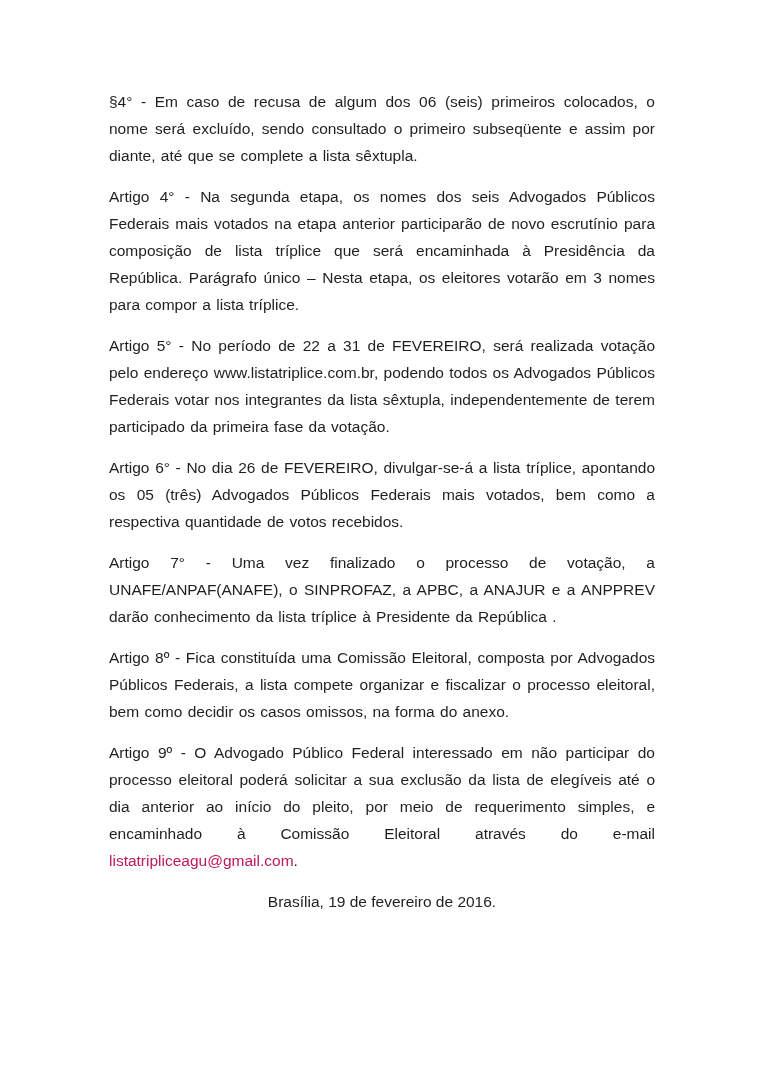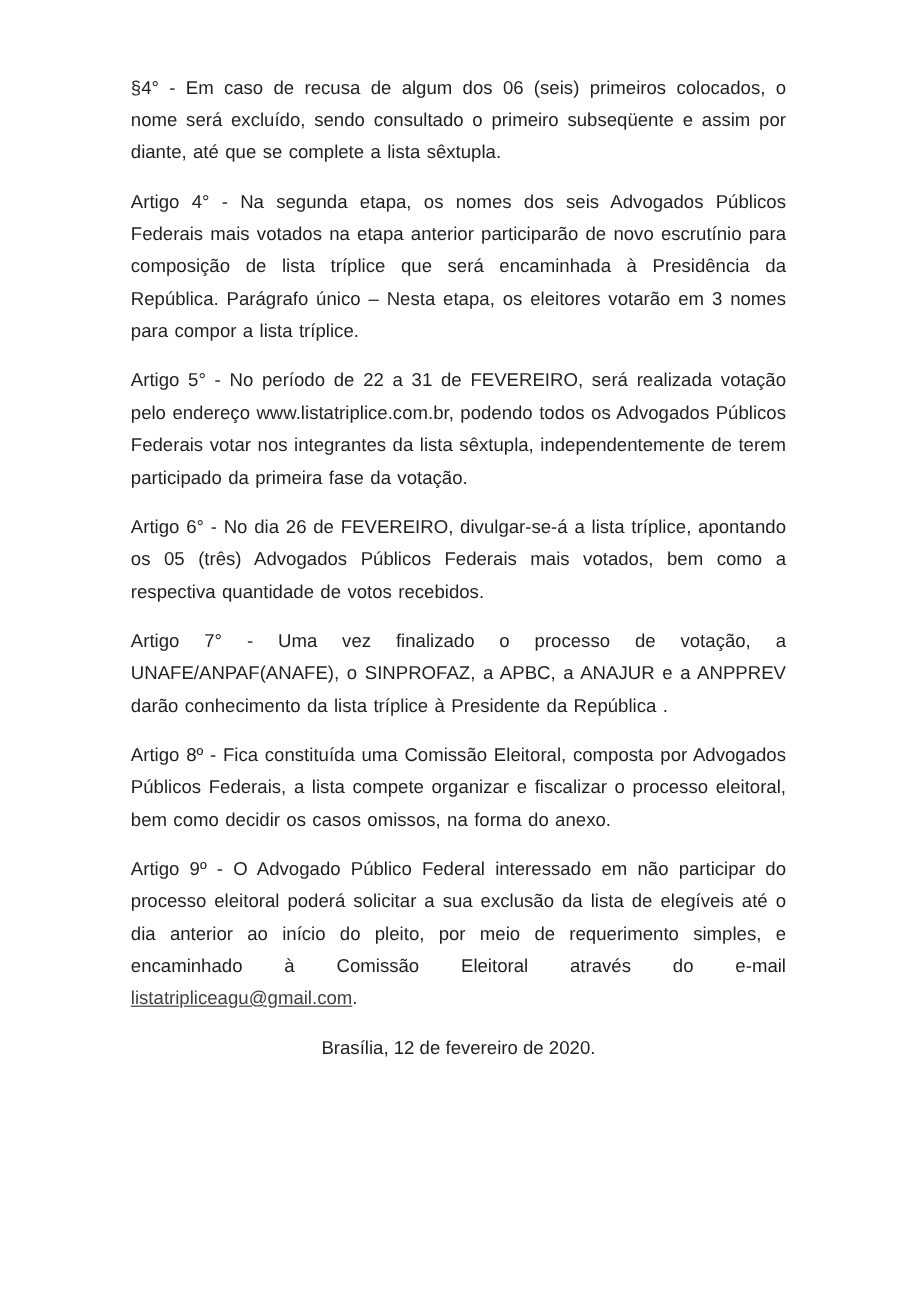--- a/index.html
+++ b/index.html
@@ -7,41 +7,40 @@
     padding: 0;
     background: #ffffff;
   }
   .page {
     position: relative;
     width: 763px;
     height: 1080px;
     margin: 0 auto;
     background: #ffffff;
     box-sizing: border-box;
-    padding: 60px 108px 40px 109px;
+    padding: 88px 108px 40px 109px;
     font-family: "Liberation Sans", "DejaVu Sans", sans-serif;
     color: #1f1f1f;
     overflow: hidden;
   }
   .para {
     font-size: 15.5px;
     line-height: 27px;
     text-align: justify;
     margin: 0 0 14px 0;
     word-spacing: 1px;
   }
   .dateline {
     font-size: 15.5px;
     line-height: 27px;
     text-align: center;
     margin: 1px 0 0 0;
   }
   a.email-link {
-    color: #404040;
-    text-decoration: underline;
+    color: #be185d;
     cursor: pointer;
   }
 </style>
 </head>
 <body>
 
 <div class="page">
 
   <p class="para">§4° - Em caso de recusa de algum dos 06 (seis) primeiros colocados, o nome será excluído, sendo consultado o primeiro subseqüente e assim por diante, até que se complete a lista sêxtupla.</p>
 
@@ -51,15 +50,15 @@
   <p class="para">Artigo 5° - No período de 22 a 31 de FEVEREIRO, será realizada votação pelo endereço www.listatriplice.com.br, podendo todos os Advogados Públicos Federais votar nos integrantes da lista sêxtupla, independentemente de terem participado da primeira fase da votação.</p>
 
   <p class="para">Artigo 6° - No dia 26 de FEVEREIRO, divulgar-se-á a lista tríplice, apontando os 05 (três) Advogados Públicos Federais mais votados, bem como a respectiva quantidade de votos recebidos.</p>
 
   <p class="para">Artigo 7° - Uma vez finalizado o processo de votação, a UNAFE/ANPAF(ANAFE), o SINPROFAZ, a APBC, a ANAJUR e a ANPPREV darão conhecimento da lista tríplice à Presidente da República .</p>
 
   <p class="para">Artigo 8º - Fica constituída uma Comissão Eleitoral, composta por Advogados Públicos Federais, a lista compete organizar e fiscalizar o processo eleitoral, bem como decidir os casos omissos, na forma do anexo.</p>
 
   <p class="para"><span>Artigo 9º - O Advogado Público Federal interessado em não participar do processo eleitoral poderá solicitar a sua exclusão da lista de elegíveis até o dia anterior ao início do pleito, por meio de requerimento simples, e encaminhado à Comissão Eleitoral através do e-mail </span><a class="email-link">listatripliceagu@gmail.com</a><span>.</span></p>
 
-  <p class="dateline">Brasília, 12 de fevereiro de 2020.</p>
+  <p class="dateline">Brasília, 19 de fevereiro de 2016.</p>
 
 </div>
 
 </body></html>

